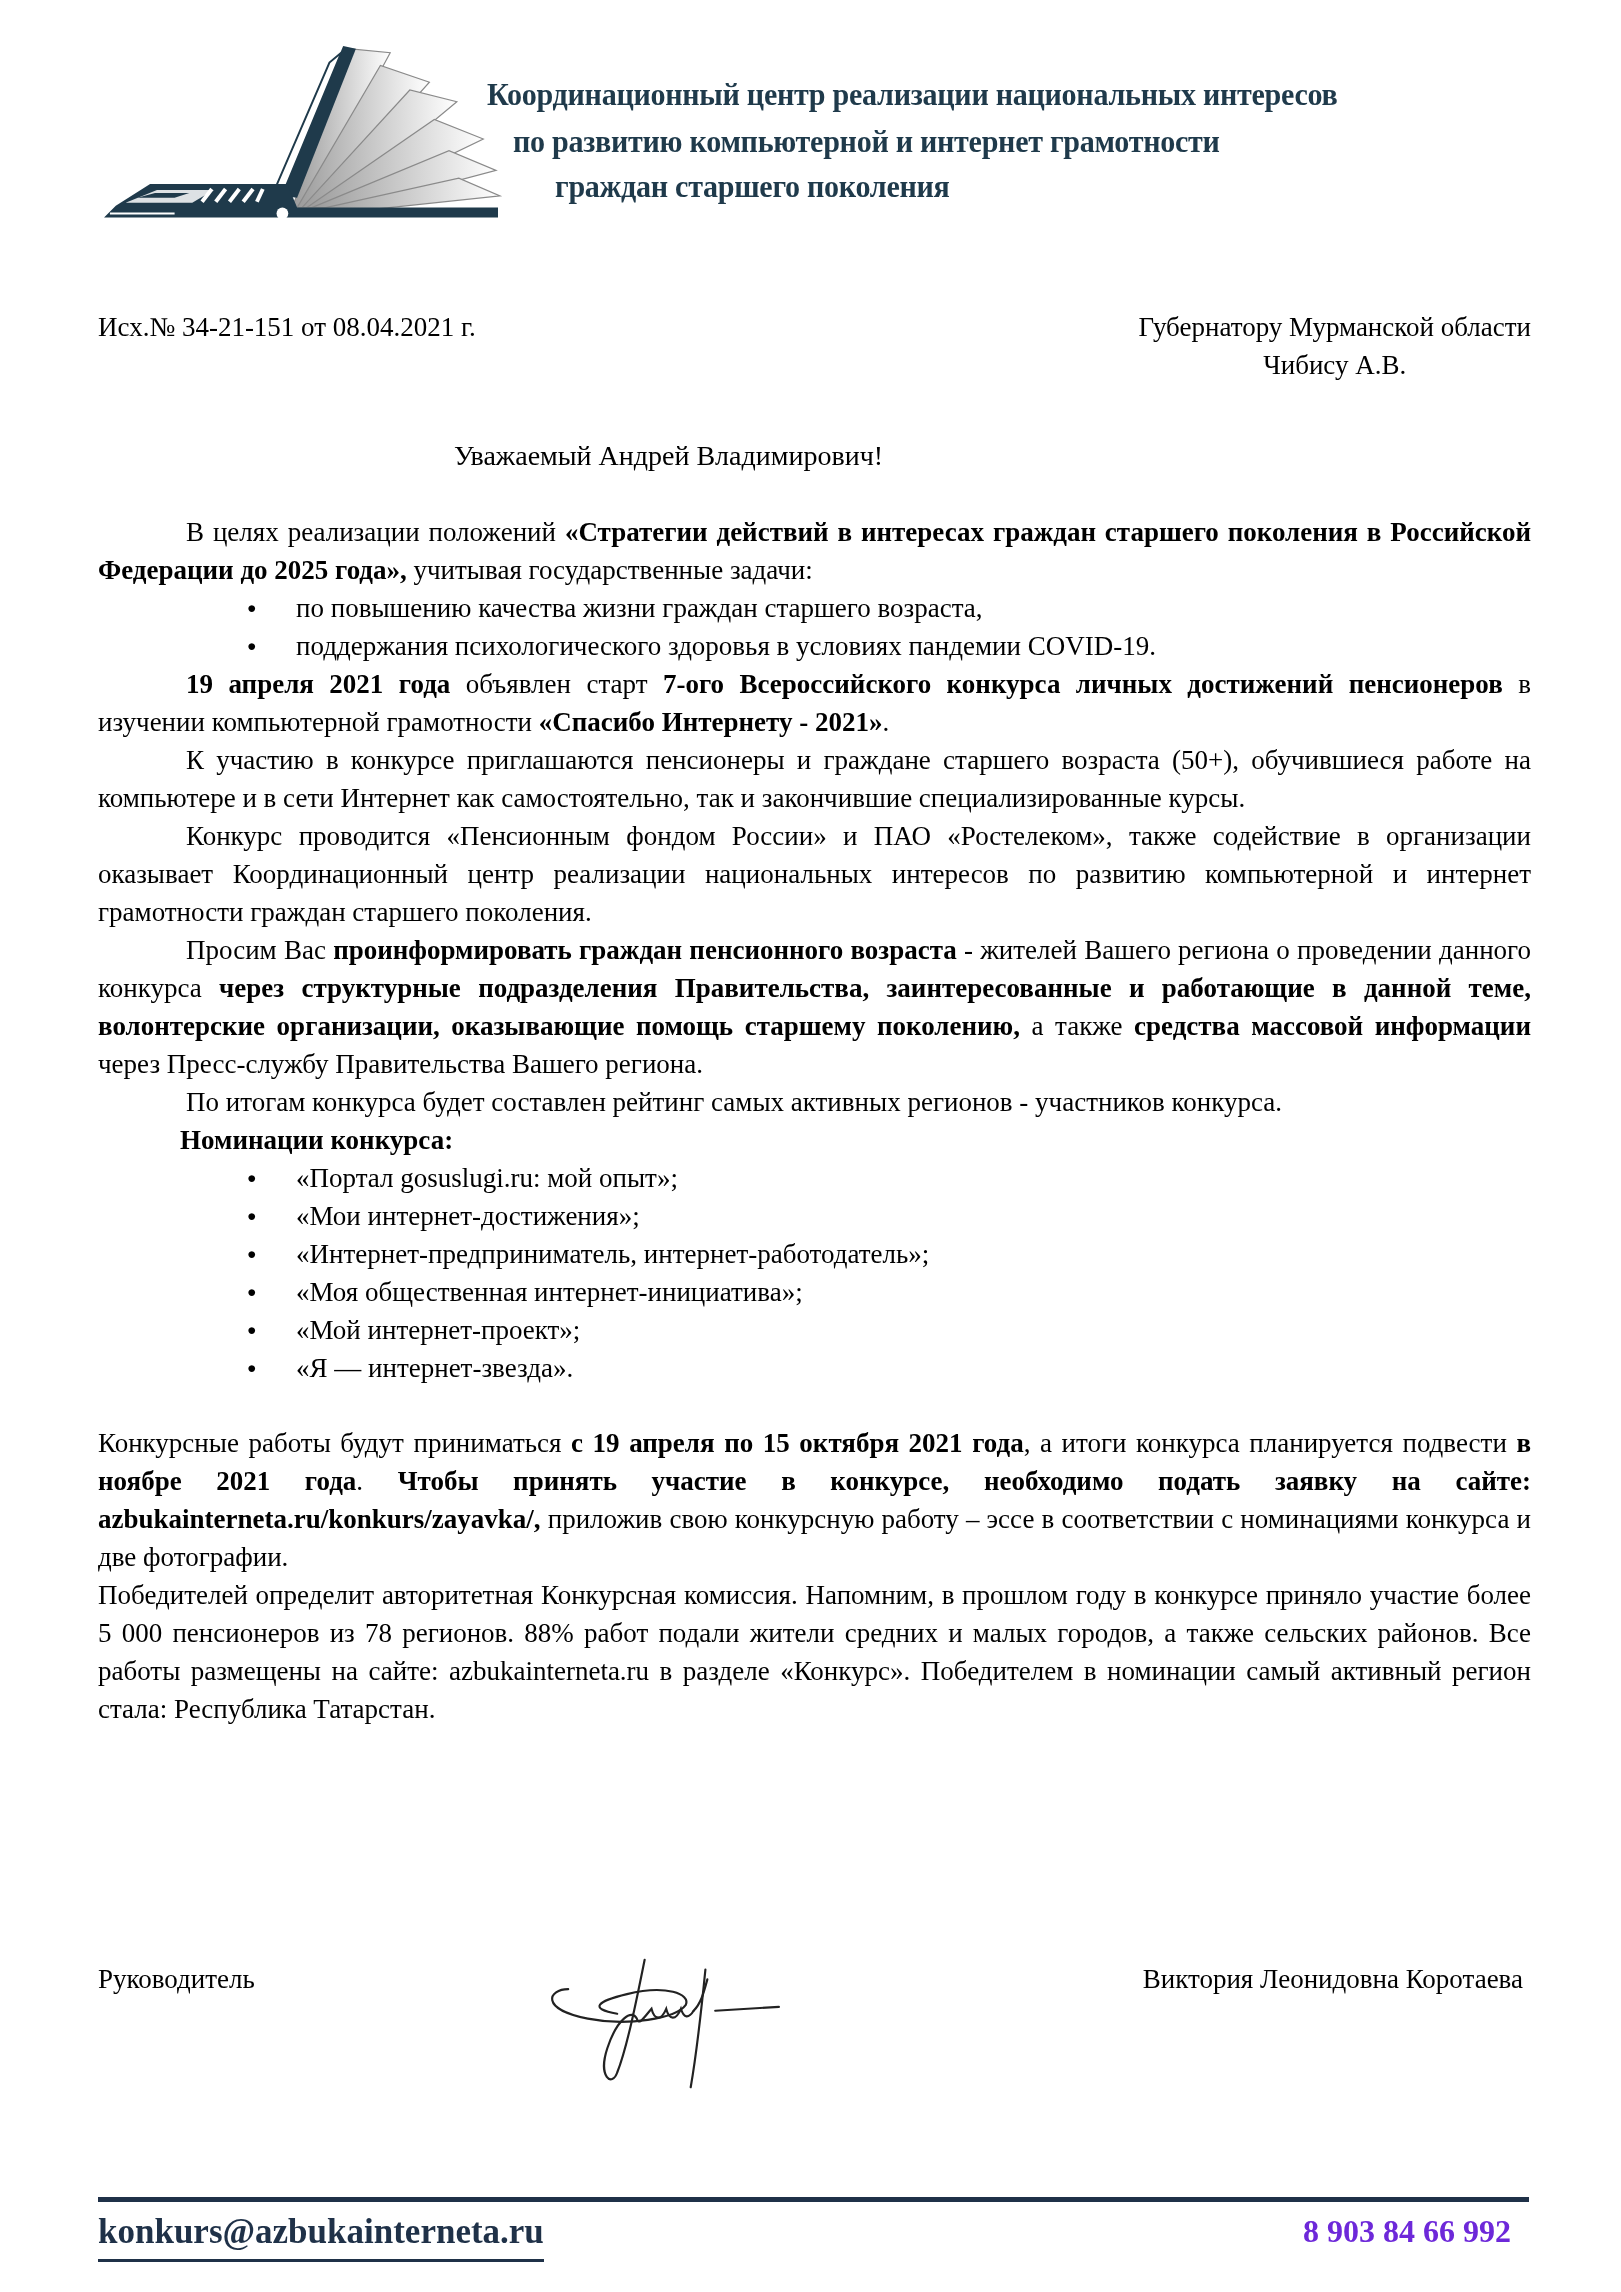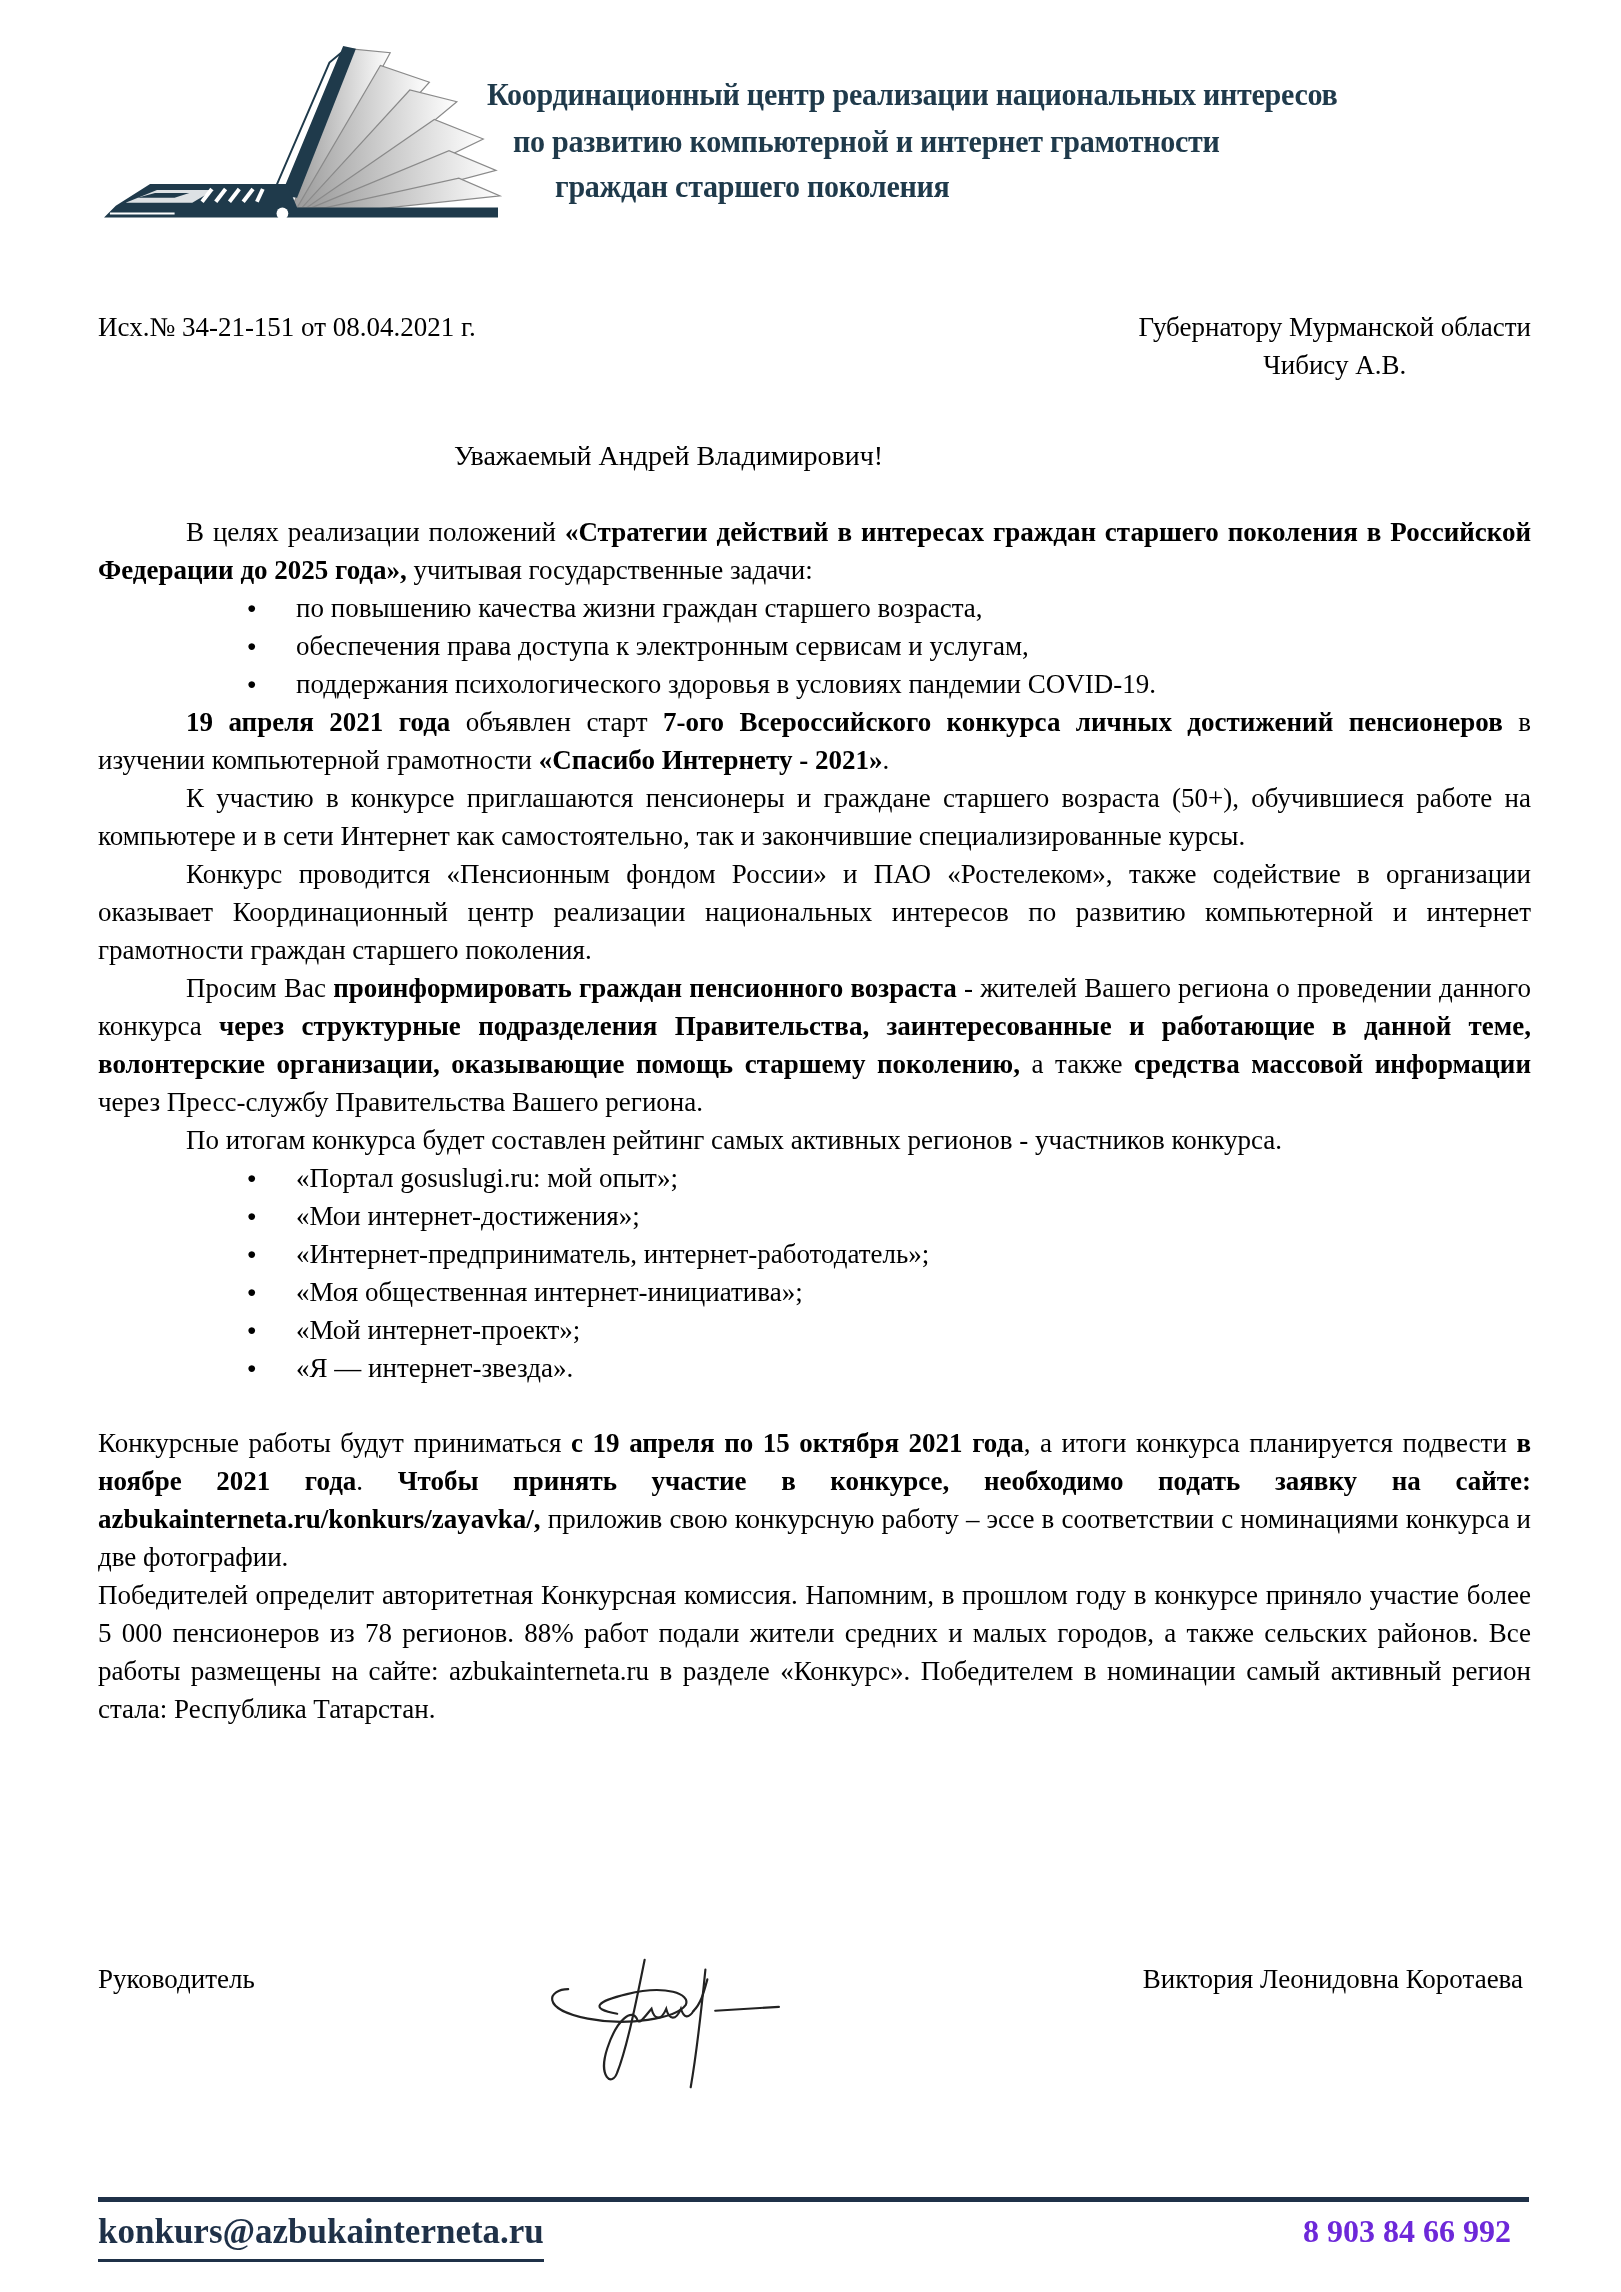--- a/index.html
+++ b/index.html
@@ -86,28 +86,28 @@
   <div>Губернатору Мурманской области</div>
   <div>Чибису А.В.</div>
 </div>
 
 <div id="greet" class="abs body-text">Уважаемый  Андрей Владимирович!</div>
 
 <div id="content" class="abs body-text">
   <p class="indent"><span>В целях реализации положений </span><b>«Стратегии действий  в интересах граждан старшего поколения в Российской Федерации до 2025 года»,</b><span> учитывая государственные задачи:</span></p>
   <ul>
     <li>по повышению качества жизни граждан старшего возраста,</li>
-    <li>обеспечения права доступа к электронным сервисам и услугам,</li>
     <li>поддержания психологического здоровья в условиях пандемии COVID-19.</li>
   </ul>
   <p class="indent"><b>19 апреля 2021 года</b><span> объявлен старт </span><b>7-ого Всероссийского конкурса личных достижений пенсионеров</b><span> в изучении компьютерной грамотности </span><b>«Спасибо Интернету - 2021»</b><span>.</span></p>
   <p class="indent">К участию в конкурсе приглашаются пенсионеры и граждане старшего возраста (50+), обучившиеся работе на компьютере и в сети Интернет как самостоятельно, так и закончившие специализированные курсы.</p>
   <p class="indent">Конкурс проводится «Пенсионным фондом России» и  ПАО «Ростелеком», также содействие в организации оказывает Координационный центр реализации национальных интересов по развитию компьютерной и интернет грамотности граждан старшего поколения.</p>
   <p class="indent"><span>Просим Вас </span><b>проинформировать граждан пенсионного возраста</b><span> - жителей Вашего региона о проведении данного конкурса </span><b>через структурные подразделения Правительства, заинтересованные и работающие в данной теме, волонтерские организации, оказывающие помощь старшему поколению,</b><span> а также </span><b>средства массовой информации</b><span> через Пресс-службу Правительства Вашего региона.</span></p>
   <p class="indent">По итогам конкурса будет составлен рейтинг самых активных регионов - участников конкурса.</p>
+  <div class="nom-title">Номинации конкурса:</div>
   <ul>
     <li>«Портал gosuslugi.ru: мой опыт»;</li>
     <li>«Мои интернет-достижения»;</li>
     <li>«Интернет-предприниматель, интернет-работодатель»;</li>
     <li>«Моя общественная интернет-инициатива»;</li>
     <li>«Мой интернет-проект»;</li>
     <li>«Я — интернет-звезда».</li>
   </ul>
   <div class="gap"></div>
   <p><span>Конкурсные работы будут приниматься </span><b>с 19 апреля по 15 октября 2021 года</b><span>, а итоги конкурса планируется подвести </span><b>в ноябре 2021 года</b><span>. </span><b>Чтобы принять участие в конкурсе, необходимо подать заявку  на сайте: azbukainterneta.ru/konkurs/zayavka/,</b><span> приложив свою конкурсную работу – эссе в соответствии с номинациями конкурса и две фотографии.</span></p>

